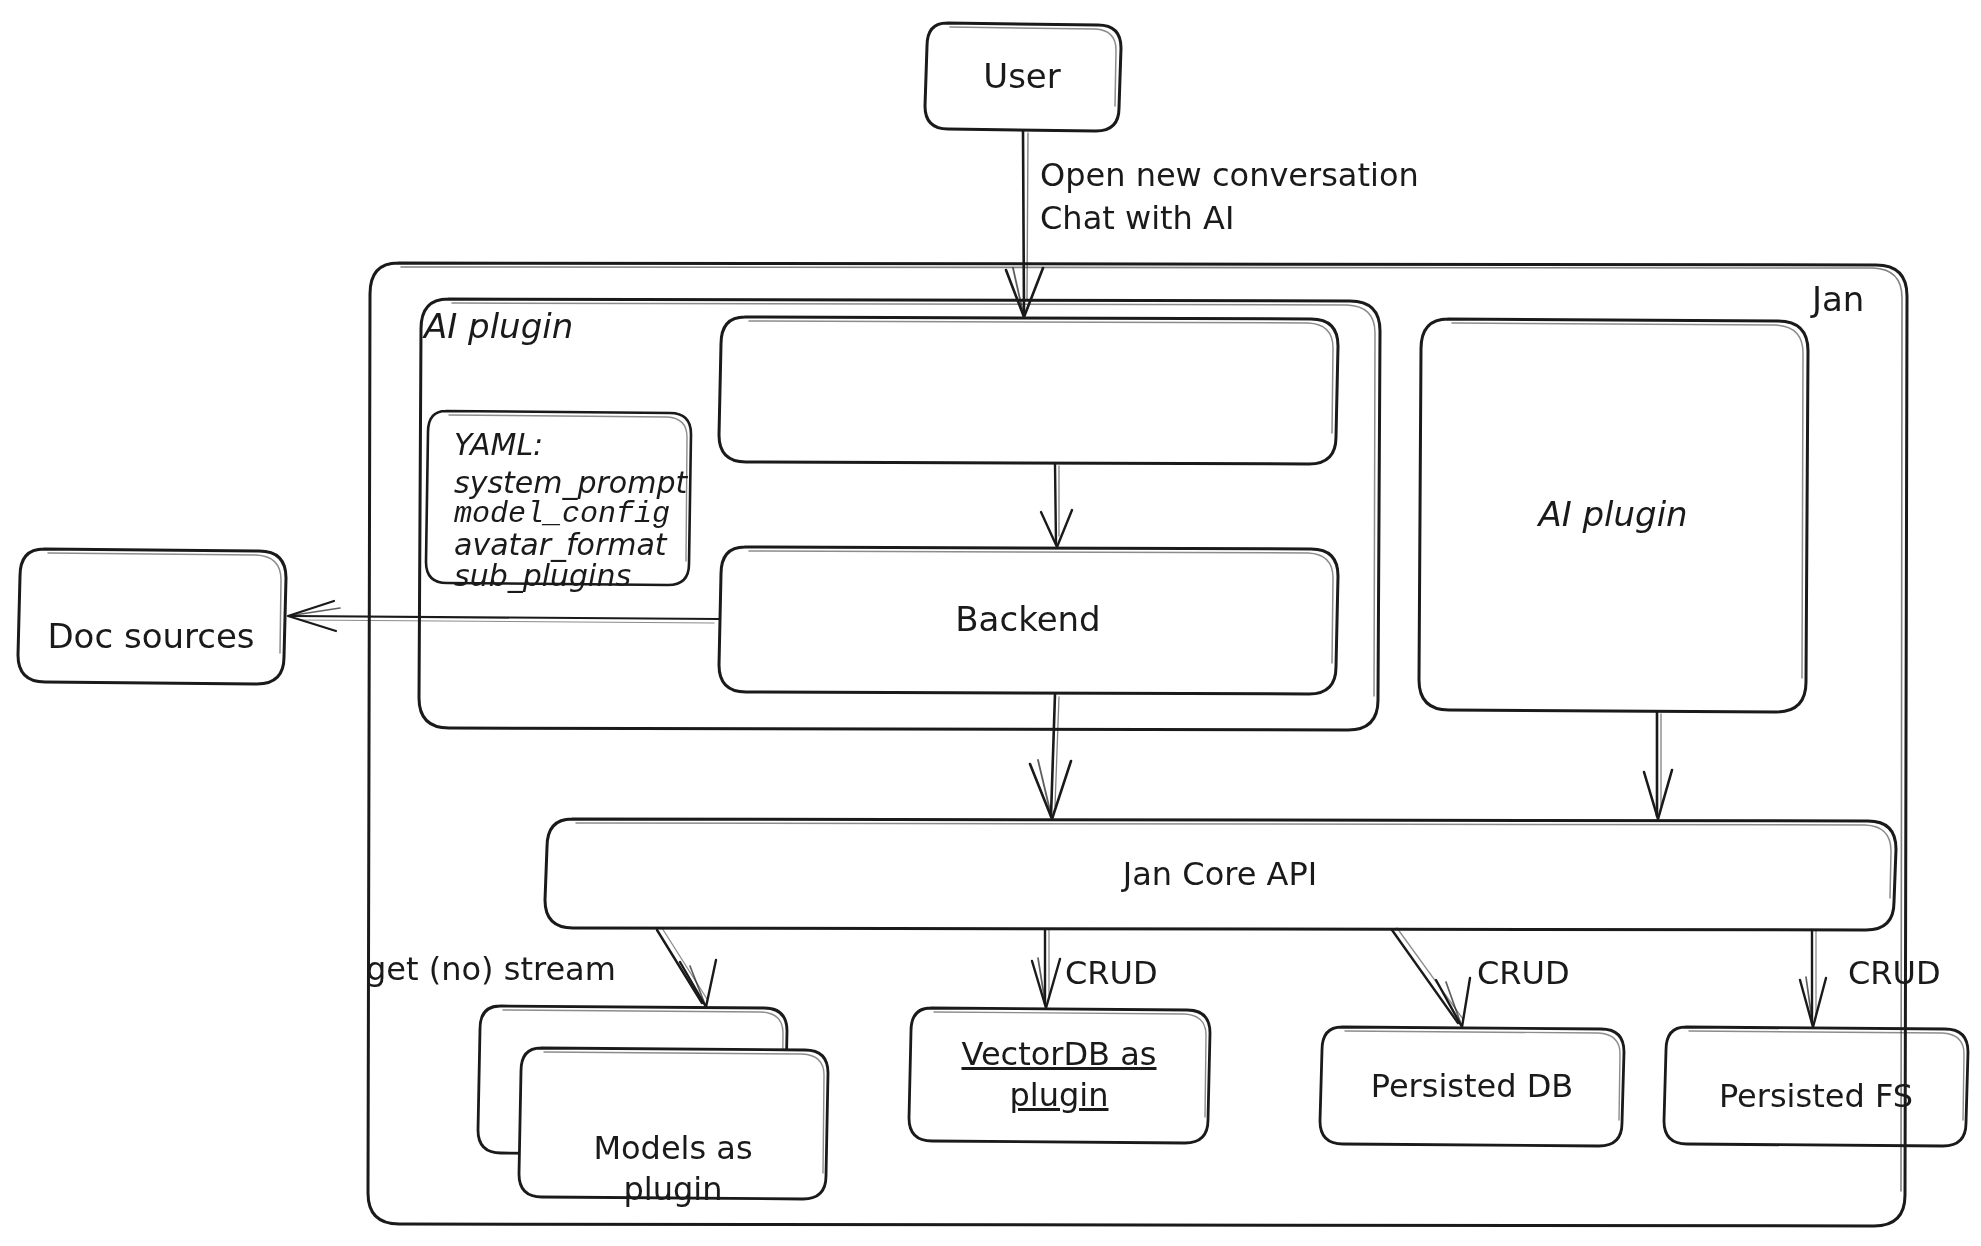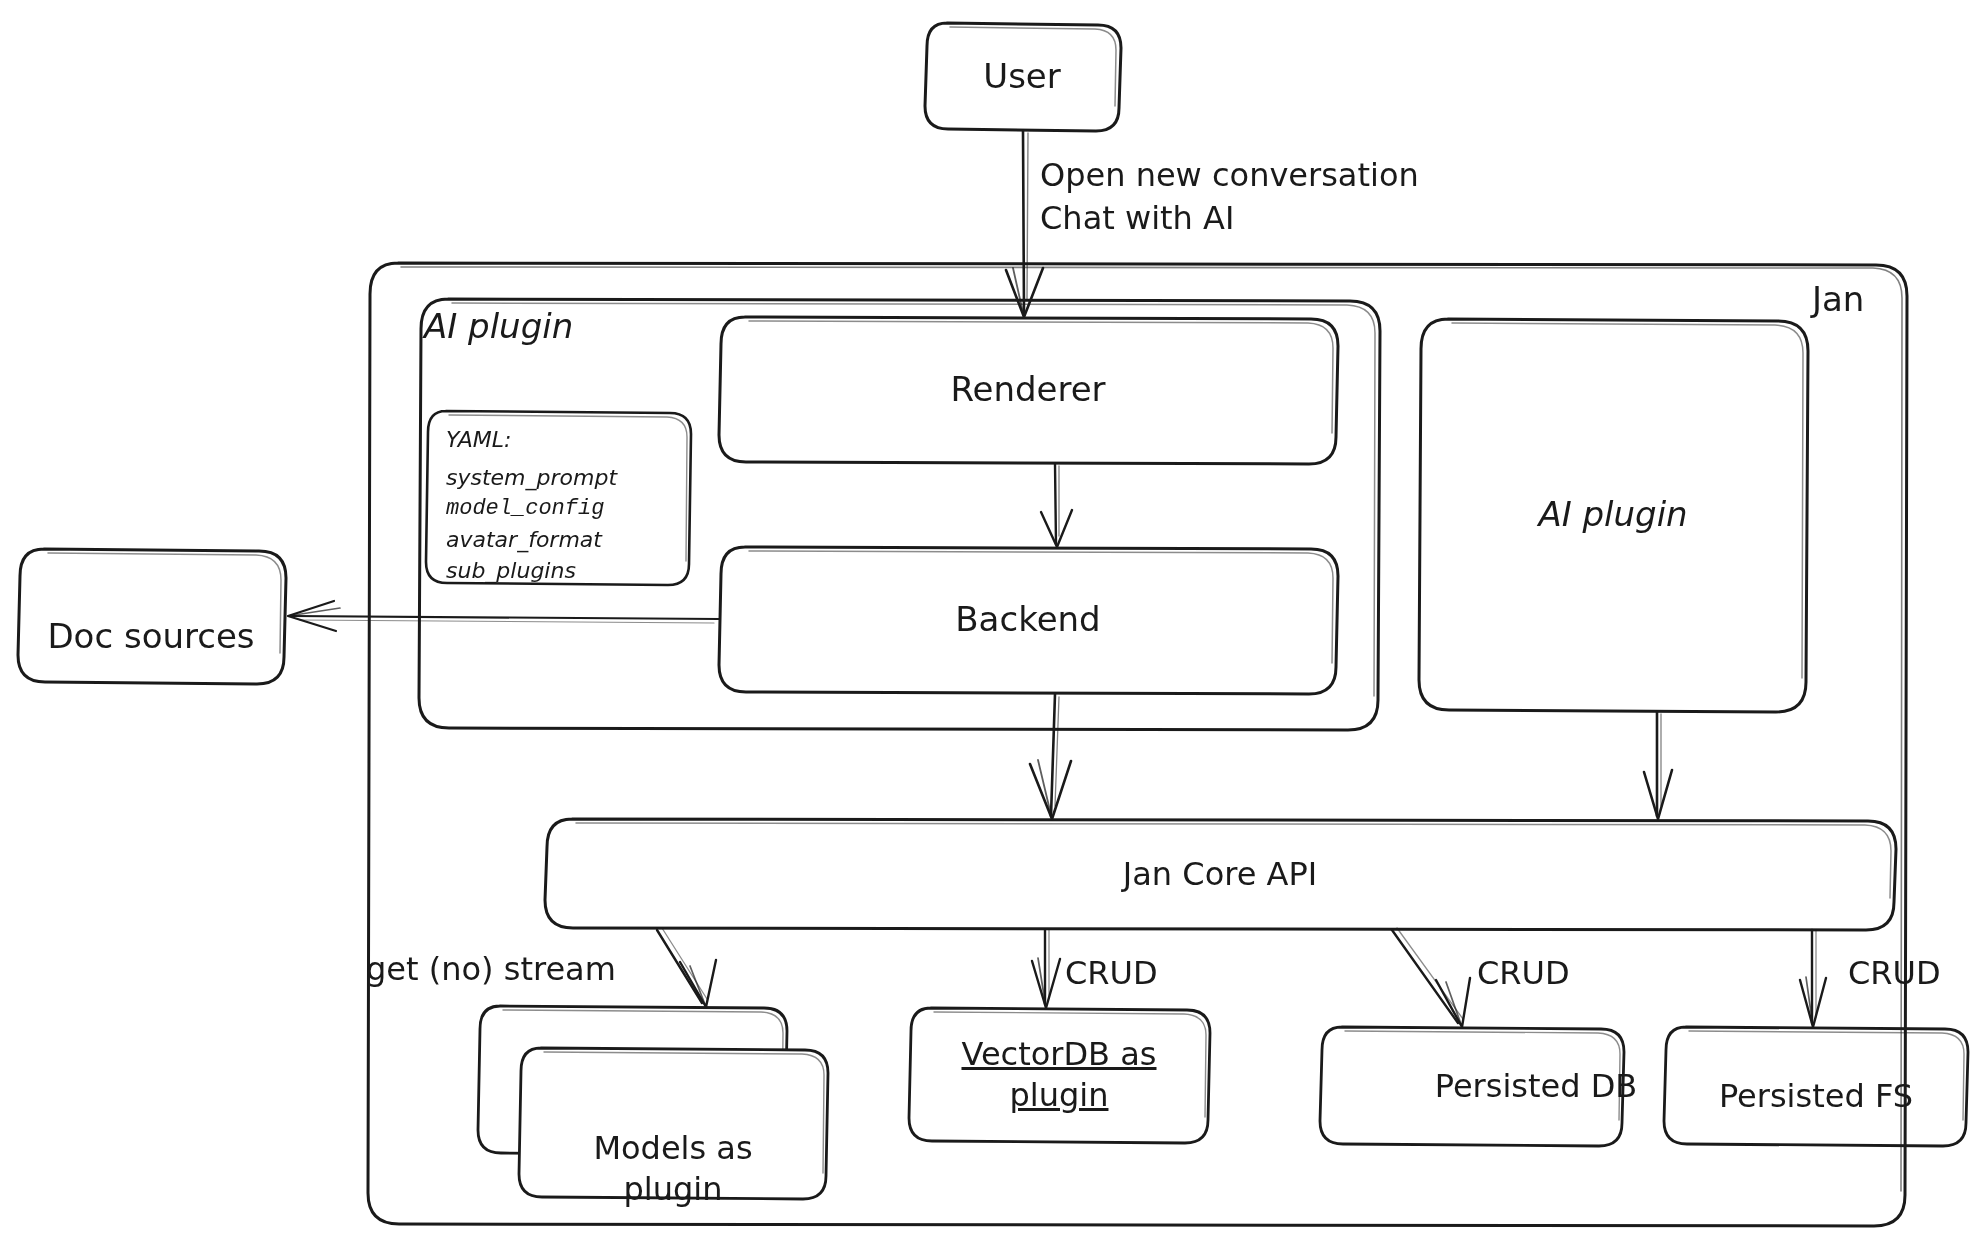--- a/index.html
+++ b/index.html
@@ -31,21 +31,21 @@
   }
   .yaml-text{
     position:absolute;
     color:#1a1a1a;
     font-family:"DejaVu Sans","Liberation Sans",sans-serif;
     line-height:1.42;
     white-space:pre-line;
   }
   .fs32{font-size:32px;}
   .fs34{font-size:34px;}
-  .fs26{font-size:22px;}
+  .fs26{font-size:30px;margin-left:8px;}
   .ital{font-style:italic;}
 </style>
 </head>
 <body>
 
 <div id="stage">
 
   <svg id="canvas" viewBox="0 0 1981 1246" xmlns="http://www.w3.org/2000/svg" fill="none" stroke="#1a1a1a" stroke-linecap="round" stroke-linejoin="round">
 
     <g>
@@ -180,21 +180,20 @@
     </g>
 
   </svg>
 
   <div class="container-label fs34" style="left:1812px;top:279px;">Jan</div>
 
   <div class="container-label fs34 ital" style="left:424px;top:306px;">AI plugin</div>
 
   <div class="node-label fs34" style="left:923px;top:22px;width:198px;height:110px;">User</div>
 
-  <div class="node-label fs34" style="left:718px;top:316px;width:620px;height:148px;">Renderer</div>
 
   <div class="node-label fs34" style="left:718px;top:546px;width:620px;height:148px;">Backend</div>
 
   <div class="node-label fs34 ital" style="left:1418px;top:318px;width:390px;height:394px;">AI plugin</div>
 
   <div class="node-label fs34" style="left:16px;top:548px;width:270px;height:136px;margin-top:21px;">Doc sources</div>
 
   <div class="yaml-text fs26 ital" style="left:446px;top:424px;">YAML:</div>
   <div class="yaml-text fs26 ital" style="left:446px;top:462px;">system_prompt</div>
   <div class="yaml-text fs26 ital" style="left:446px;top:493px;font-family:Liberation Mono, monospace;">model_config</div>
@@ -202,21 +201,21 @@
   <div class="yaml-text fs26 ital" style="left:446px;top:555px;">sub_plugins</div>
 
   <div class="node-label fs32" style="left:544px;top:818px;width:1352px;height:112px;">Jan Core API</div>
 
   <div class="node-label fs32" style="left:518px;top:1047px;width:310px;height:152px;margin-top:46px;">Models as
 plugin</div>
 
   <div class="node-label fs32" style="left:908px;top:1007px;width:302px;height:136px;text-decoration:underline;">VectorDB as
 plugin</div>
 
-  <div class="node-label fs32" style="left:1356px;top:1026px;width:304px;height:120px;padding-left:28px;">Persisted DB</div>
+  <div class="node-label fs32" style="left:1320px;top:1026px;width:304px;height:120px;">Persisted DB</div>
 
   <div class="node-label fs32" style="left:1664px;top:1026px;width:304px;height:140px;">Persisted FS</div>
 
   <div class="edge-label fs32" style="left:1040px;top:154px;">Open new conversation
 Chat with AI</div>
 
   <div class="edge-label fs32" style="left:366px;top:948px;">get (no) stream</div>
 
   <div class="edge-label fs32" style="left:1065px;top:952px;">CRUD</div>
 

